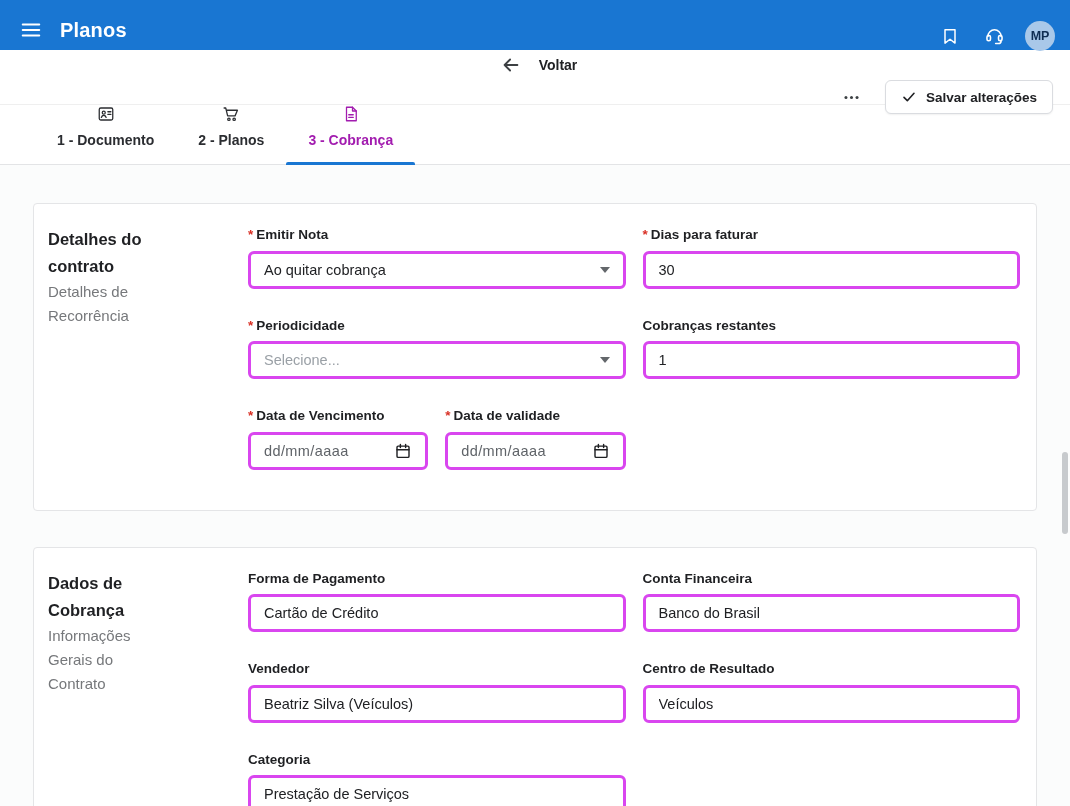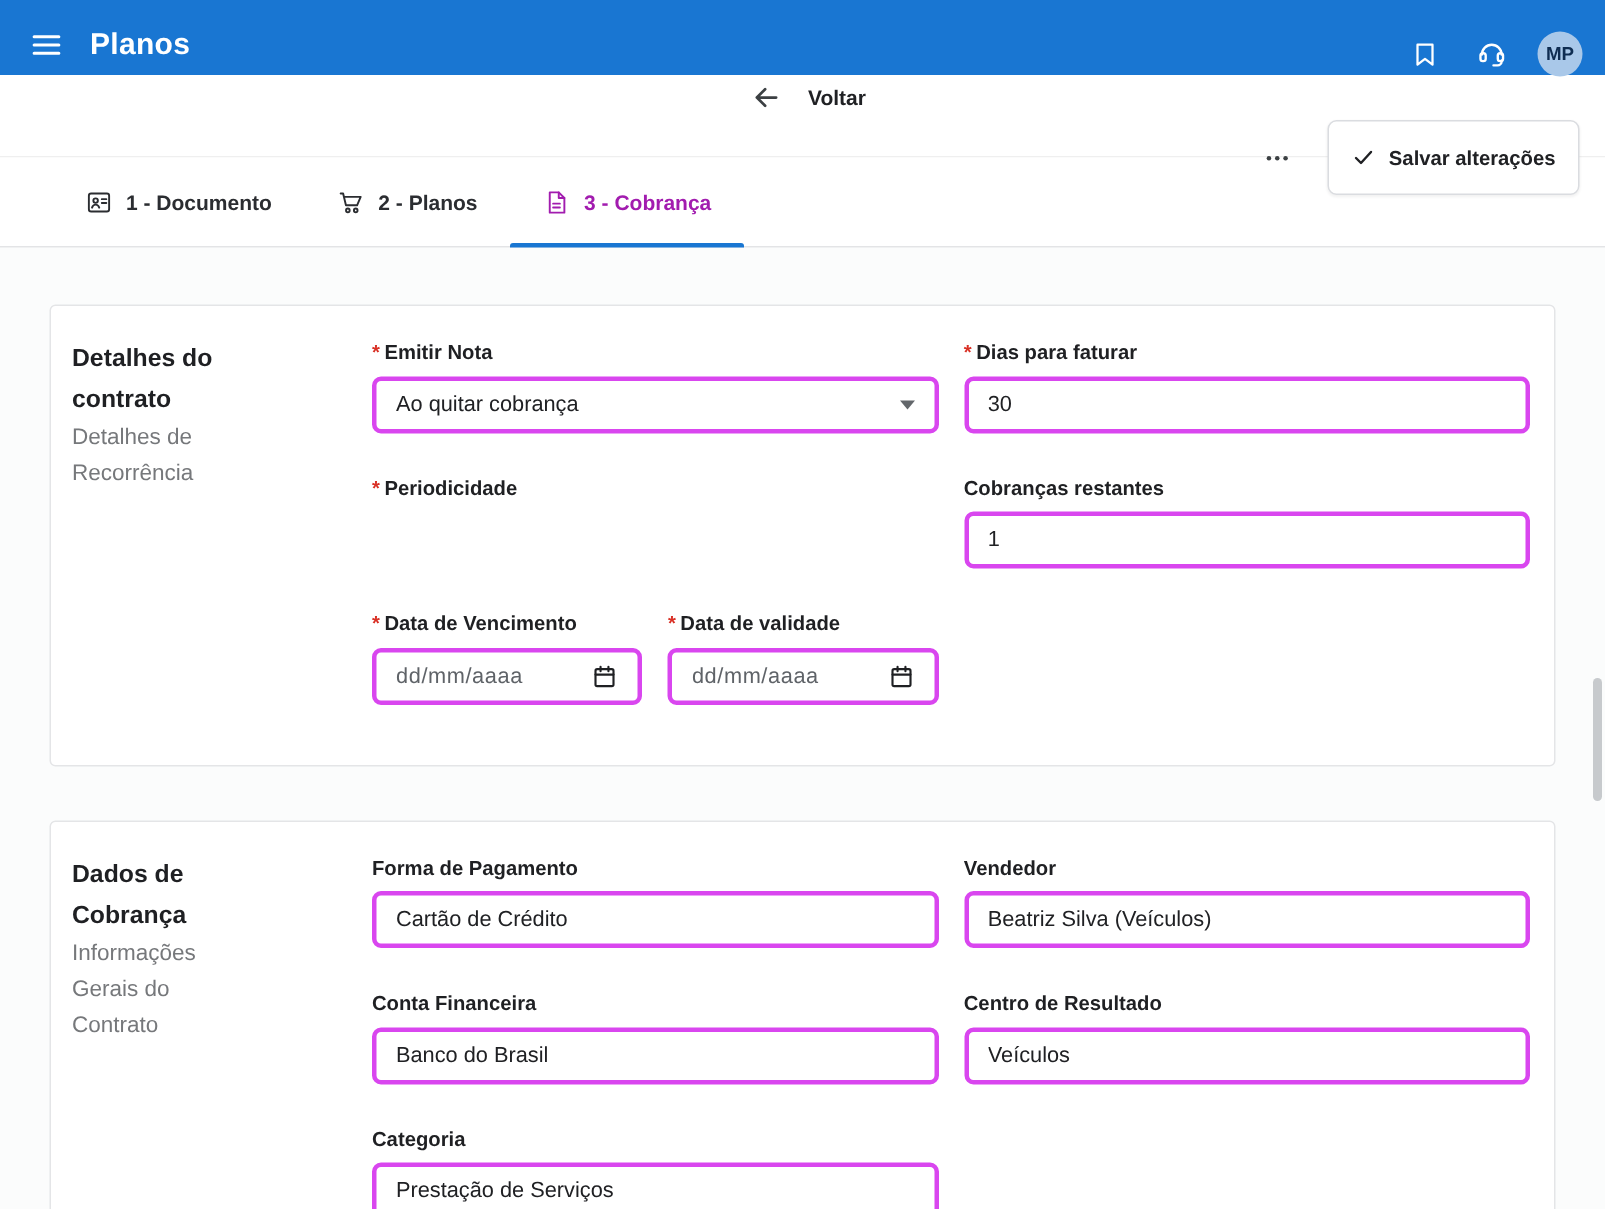--- a/index.html
+++ b/index.html
@@ -11,25 +11,25 @@
   .icon-btn { background:none; border:none; cursor:pointer; display:flex; align-items:center; justify-content:center; padding:4px; }
   .appbar-title { color:#fff; font-size:20px; font-weight:700; letter-spacing:.2px; margin-left:14px; }
   .appbar-right { margin-left:auto; display:flex; align-items:center; gap:16px;margin-top:11px; }
   .avatar { width:30px; height:30px; border-radius:50%; background:#a9c8e9; color:#0f2d52; font-size:12.5px; font-weight:700; display:flex; align-items:center; justify-content:center; cursor:pointer; }
 
   
   .toolbar { height:55px; background:#fff; display:flex; align-items:center; padding:0 17px 0 20px; border-bottom:1px solid #efefef;flex-direction:column; }
   .back-group { display:flex; align-items:center; gap:13px; cursor:pointer; }
   .back-label { font-size:14px; font-weight:600; color:#202124; }
   .toolbar-right { margin-left:auto; display:flex; align-items:center; gap:20px; }
-  .save-btn { display:flex; align-items:center; gap:9px; background:#fff; border:1px solid #dadce0; border-radius:6px; height:50px; padding:0 15px; font-size:13.5px; font-weight:600; color:#202124; cursor:pointer; font-family:inherit; box-shadow:0 1px 2px rgba(0,0,0,.06); }
+  .save-btn { display:flex; align-items:center; gap:9px; background:#fff; border:1px solid #dadce0; border-radius:6px; height:34px; padding:0 15px; font-size:13.5px; font-weight:600; color:#202124; cursor:pointer; font-family:inherit; box-shadow:0 1px 2px rgba(0,0,0,.06); }
 
   
   .tabs { background:#fff; display:flex; padding-left:35px; border-bottom:1px solid #e3e4e6; height:60px; }
-  .tab { display:flex; align-items:center; gap:9px; padding:0 22px; font-size:14px; font-weight:600; color:#2b2d31; position:relative; cursor:pointer; }
+  .tab { display:flex; align-items:center; gap:9px; padding:0 22px; font-size:14px; font-weight:600; color:#2b2d31; position:relative; cursor:pointer;flex-direction:column; }
   .tab.active { color:#a21caf; }
   .tab.active::after { content:""; position:absolute; left:0; right:0; bottom:-1px; height:3px; background:#1976d2; border-radius:2px 2px 0 0; }
   .tab svg { flex:none; }
 
   
   .content { padding:38px 33px 0; }
   .card { background:#fff; border:1px solid #e4e5e7; border-radius:4px; padding:22px 16px 40px 14px; display:flex; margin-bottom:36px; }
   .card-side { width:200px; flex:none; padding-right:14px; }
   .card-side h2 { font-size:16.5px; font-weight:700; color:#1f2023; line-height:1.65; max-width:122px; }
   .card-side p { font-size:15px; font-weight:500; color:#76787b; line-height:1.6; max-width:122px; }
@@ -166,20 +166,24 @@
           <span>Dias para faturar</span>
         </div>
         <input class="control" readonly="" value="30" style="">
       </div>
 
       <div class="field">
         <div class="lbl">
           <span class="req">*</span>
           <span>Periodicidade</span>
         </div>
+        <div class="control select">
+          <span class="ph">Selecione...</span>
+          <span class="caret"></span>
+        </div>
       </div>
 
 
       <div class="field">
         <div class="lbl">
           <span>Cobranças restantes</span>
         </div>
         <input class="control" readonly="" value="1" style="">
       </div>
 
@@ -228,34 +232,34 @@
 
       <div class="field">
         <div class="lbl">
           <span>Forma de Pagamento</span>
         </div>
         <input class="control" readonly="" value="Cartão de Crédito" style="">
       </div>
 
       <div class="field">
         <div class="lbl">
+          <span>Conta Financeira</span>
+        </div>
+        <input class="control" readonly="" value="Banco do Brasil" style="">
+      </div>
+
+      <div class="field">
+        <div class="lbl">
           <span>Vendedor</span>
         </div>
         <input class="control" readonly="" value="Beatriz Silva (Veículos)" style="">
       </div>
 
       <div class="field">
         <div class="lbl">
-          <span>Conta Financeira</span>
-        </div>
-        <input class="control" readonly="" value="Banco do Brasil" style="">
-      </div>
-
-      <div class="field">
-        <div class="lbl">
           <span>Centro de Resultado</span>
         </div>
         <input class="control" readonly="" value="Veículos" style="">
       </div>
 
       <div class="field">
         <div class="lbl">
           <span>Categoria</span>
         </div>
         <input class="control" readonly="" value="Prestação de Serviços" style="">

